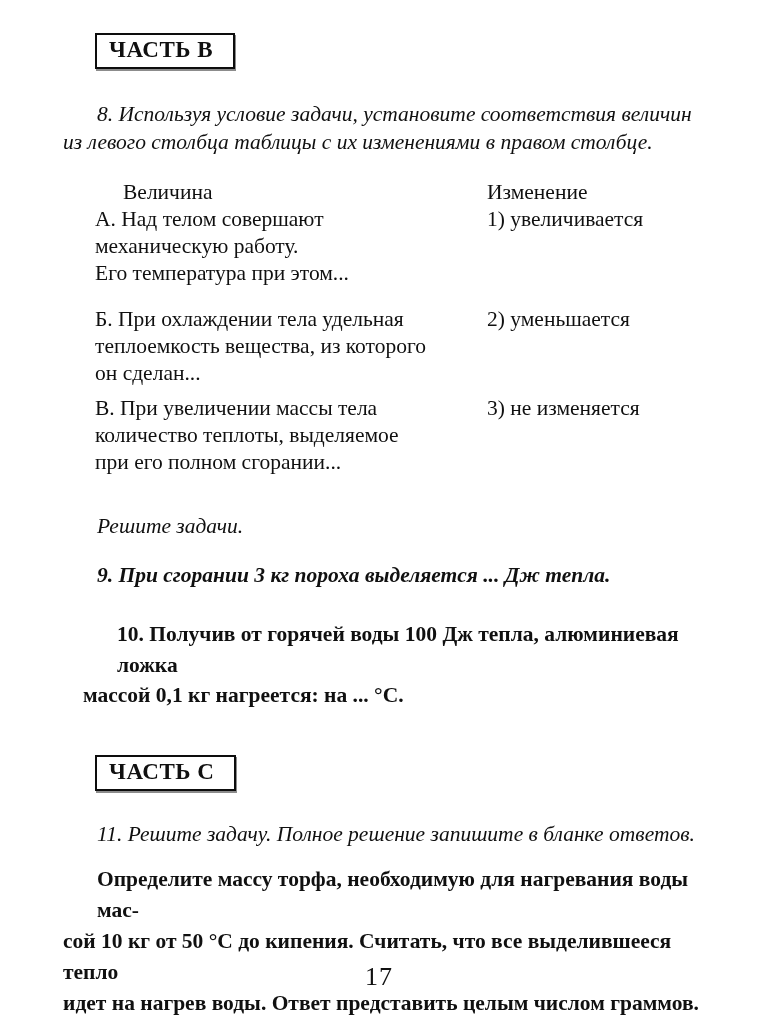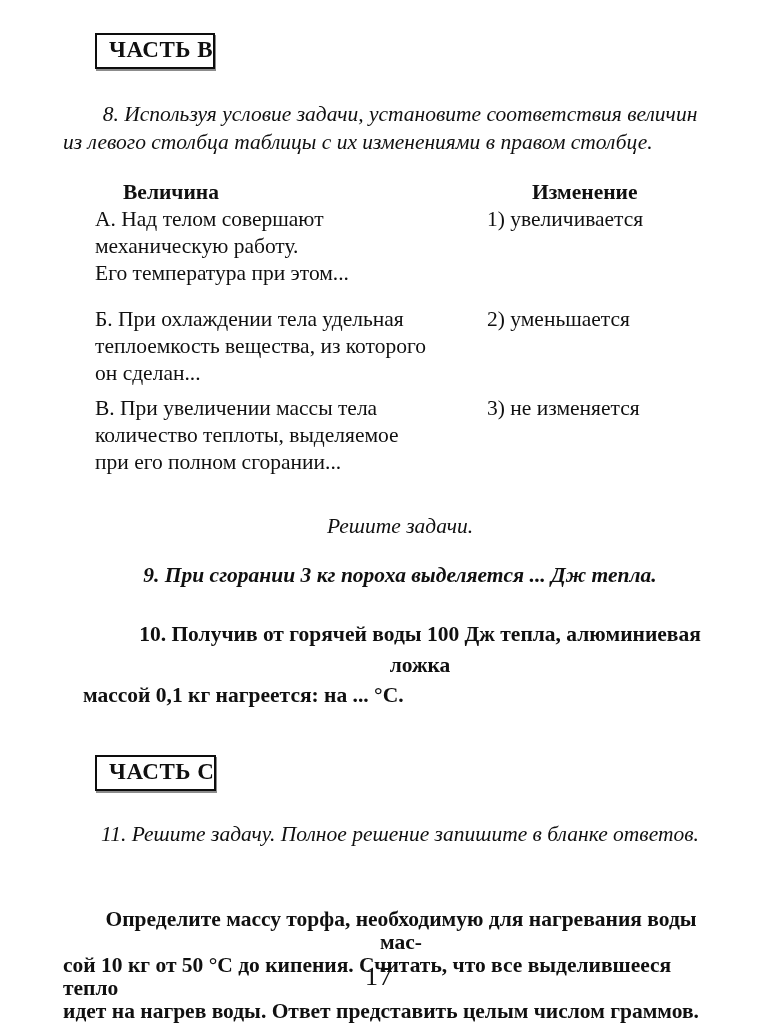--- a/index.html
+++ b/index.html
@@ -15,21 +15,21 @@
     color: #101010;
     font-family: "Liberation Serif", "DejaVu Serif", serif;
     overflow: hidden;
   }
   .part-box {
     position: absolute;
     left: 95px;
     display: inline-block;
     border: 2px solid #0d0d0d;
     box-shadow: 1px 2px 0 rgba(0,0,0,0.45);
-    padding: 2px 0 4px 12px;
+    padding: 2px 20px 4px 12px;
     font-size: 23px;
     font-weight: 700;
     letter-spacing: 0.5px;
     background: #ffffff;
   }
   .box-b { top: 33px; }
   .box-c { top: 755px; }
 
   .para {
     position: absolute;
@@ -37,36 +37,36 @@
     width: 640px;
     font-size: 21.5px;
   }
   .italic { font-style: italic; }
   .bold   { font-weight: 700; }
 
   .task8 {
     top: 101px;
     line-height: 27.5px;
   }
-  .indent { padding-left: 34px; text-align: center; }
+  .indent { padding-left: 34px; }
 
   .matching {
     position: absolute;
     left: 95px;
     top: 179px;
     width: 615px;
     font-size: 21.5px;
     line-height: 27px;
   }
   .m-grid {
     display: grid;
     grid-template-columns: 392px auto;
     align-items: start;
   }
-  .m-header { font-weight: 700; gap: 45px; }
+  .m-header { font-weight: 400; }
   .m-header .left-head { padding-left: 28px; }
   .m-row-2 { margin-top: 19px; }
   .m-row-3 { margin-top: 8px; }
 
   .solve-prompt {
     top: 513px;
     line-height: 27px;
   }
   .task9 {
     top: 562px;
@@ -76,23 +76,23 @@
   .task10 {
     top: 619px;
     line-height: 30.5px;
     margin-left: 20px;
   }
   .task11 {
     top: 821px;
     line-height: 27px;
   }
   .task11-body {
-    top: 908px;
+    top: 864px;
     width: 642px;
-    line-height: 23px;
+    line-height: 31px;
   }
   .page-number {
     position: absolute;
     top: 962px;
     left: 0;
     width: 100%;
     text-align: center;
     font-size: 26px;
     letter-spacing: 1px;
   }

